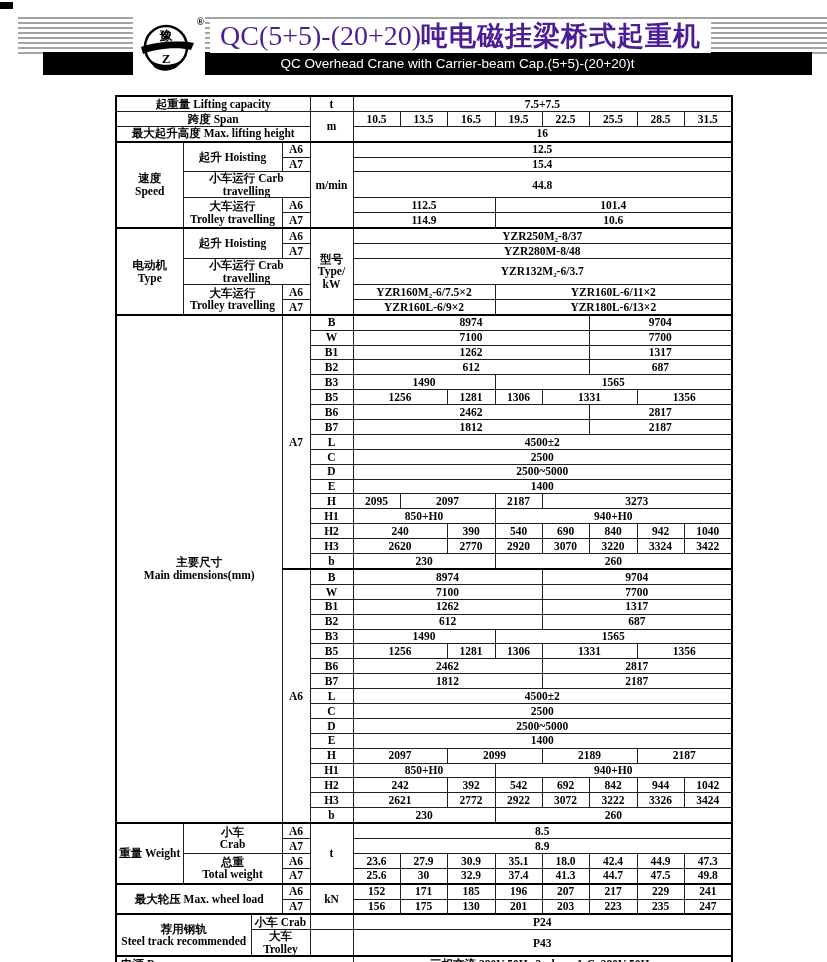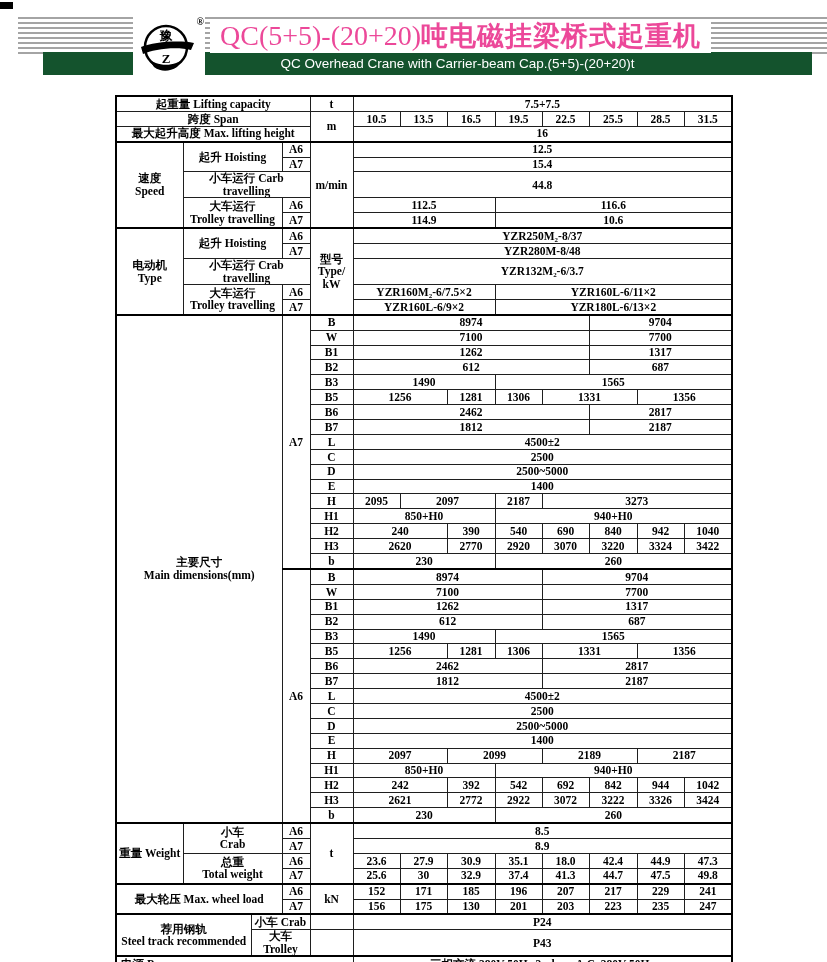--- a/index.html
+++ b/index.html
@@ -7,30 +7,30 @@
     width:827px;height:962px;position:relative;background:#ffffff;
     font-family:"Liberation Serif","DejaVu Serif",serif;overflow:hidden;
   }
   
   .corner-mark{position:absolute;left:0;top:2px;width:13px;height:7px;background:#000;}
   .stripes{
     position:absolute;left:18px;top:17px;width:809px;height:37px;
     background:repeating-linear-gradient(180deg,#a4a4a4 0px,#a4a4a4 2px,#ffffff 2px,#ffffff 5px);
   }
   .subtitle-bar{
-    position:absolute;left:43px;top:52px;width:769px;height:23px;background:#14532d;
+    position:absolute;left:43px;top:52px;width:769px;height:23px;background:#000000;
     color:#ffffff;font-family:"Liberation Sans","DejaVu Sans",sans-serif;font-size:13.5px;
     line-height:23px;text-align:center;padding-left:60px;box-sizing:border-box;
   }
   .logo-box{position:absolute;left:133px;top:16px;width:72px;height:62px;background:#ffffff;}
   .logo-box svg{display:block;}
   .logo-reg{position:absolute;right:1px;top:0px;font-size:10px;font-weight:bold;color:#000;}
   .page-title{
     position:absolute;left:210px;top:19px;height:34px;line-height:34px;background:#ffffff;
-    padding:0 10px;white-space:nowrap;color:#ec4899;
+    padding:0 10px;white-space:nowrap;color:#4c1d95;
   }
   .title-prefix{font-family:"Liberation Serif","DejaVu Serif",serif;font-size:28px;font-weight:500;}
   .title-cn{font-family:"Liberation Sans","DejaVu Sans",sans-serif;font-size:27px;font-weight:bold;letter-spacing:1px;}
   
   #table-host{position:absolute;left:115px;top:95px;width:616px;}
   table.spec{border-collapse:collapse;table-layout:fixed;width:616px;border:2.5px solid #000;}
   table.spec td{
     border:1px solid #1f1f1f;height:13.9px;line-height:12.5px;padding:0 1px;
     text-align:center;vertical-align:middle;white-space:pre-line;
     font-family:"Liberation Serif","DejaVu Serif",serif;font-size:11.5px;font-weight:600;color:#000;
@@ -115,21 +115,21 @@
         </tr>
         <tr>
           <td colspan="3">小车运行 Carb travelling</td>
           <td colspan="8">44.8</td>
         </tr>
         <tr>
           <td colspan="2" rowspan="2">大车运行
 Trolley travelling</td>
           <td>A6</td>
           <td colspan="3">112.5</td>
-          <td colspan="5">116.6</td>
+          <td colspan="5">101.4</td>
         </tr>
         <tr>
           <td>A7</td>
           <td colspan="3">114.9</td>
           <td colspan="5">10.6</td>
         </tr>
         <tr class="sec">
           <td rowspan="5">电动机
 Type</td>
           <td colspan="2" rowspan="2">起升 Hoisting</td>

